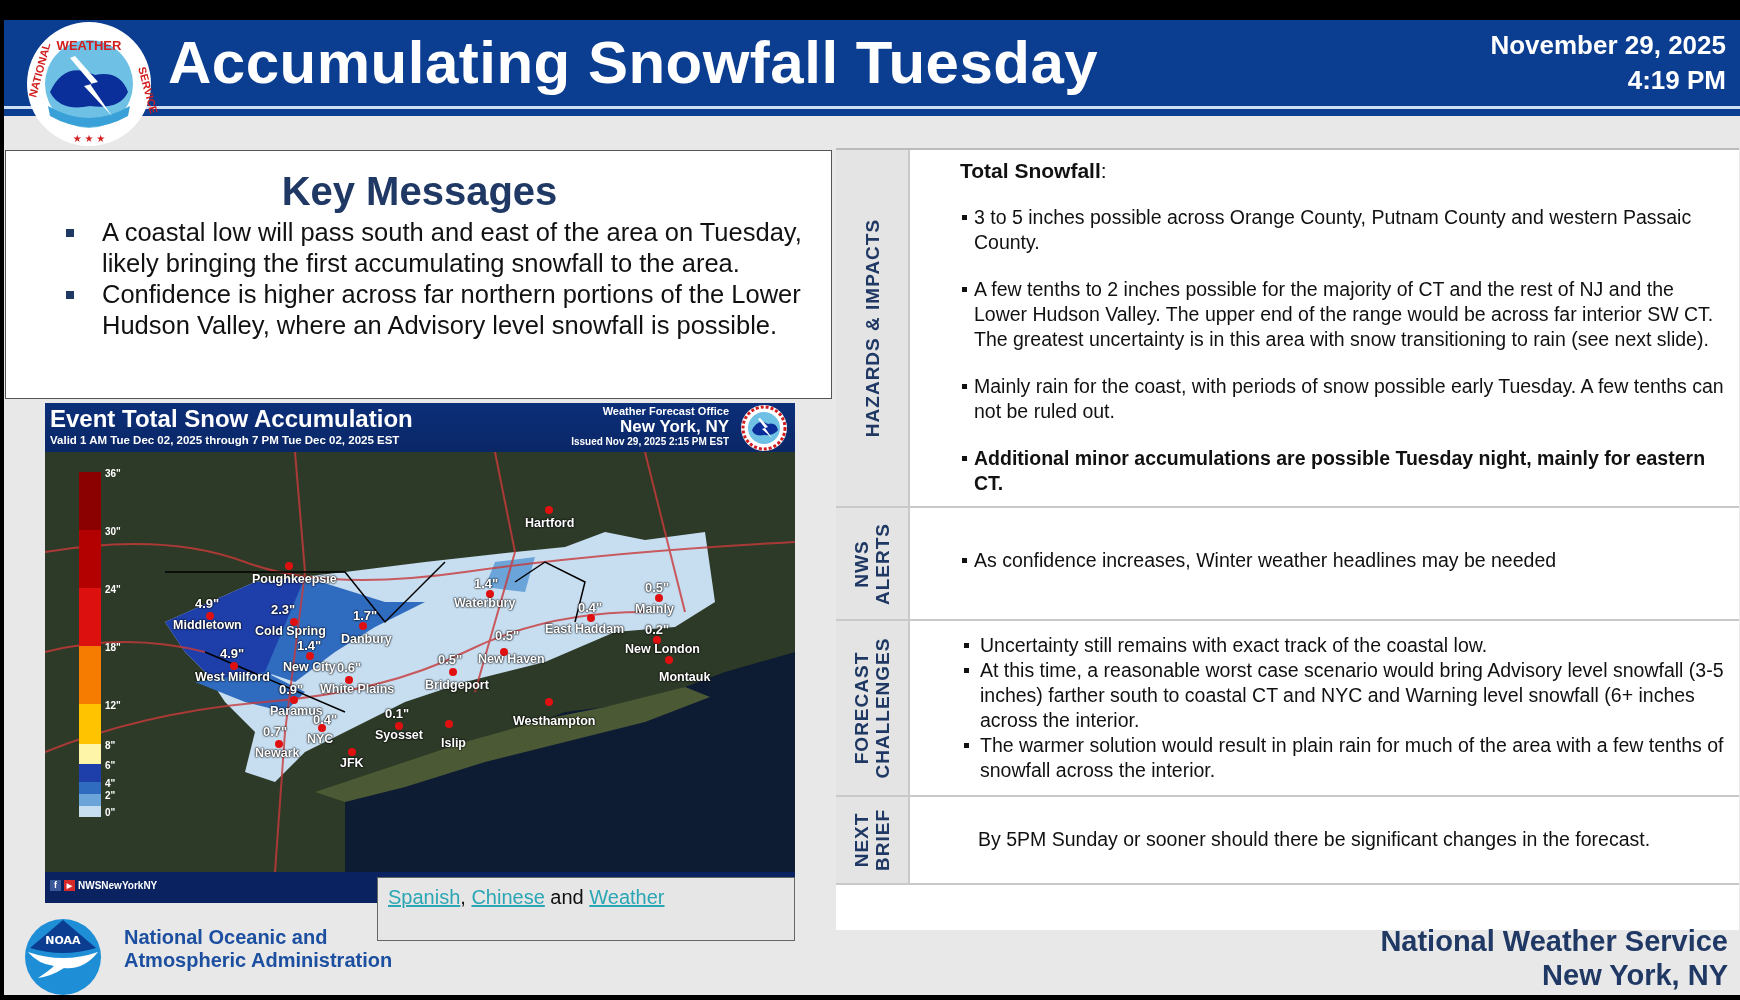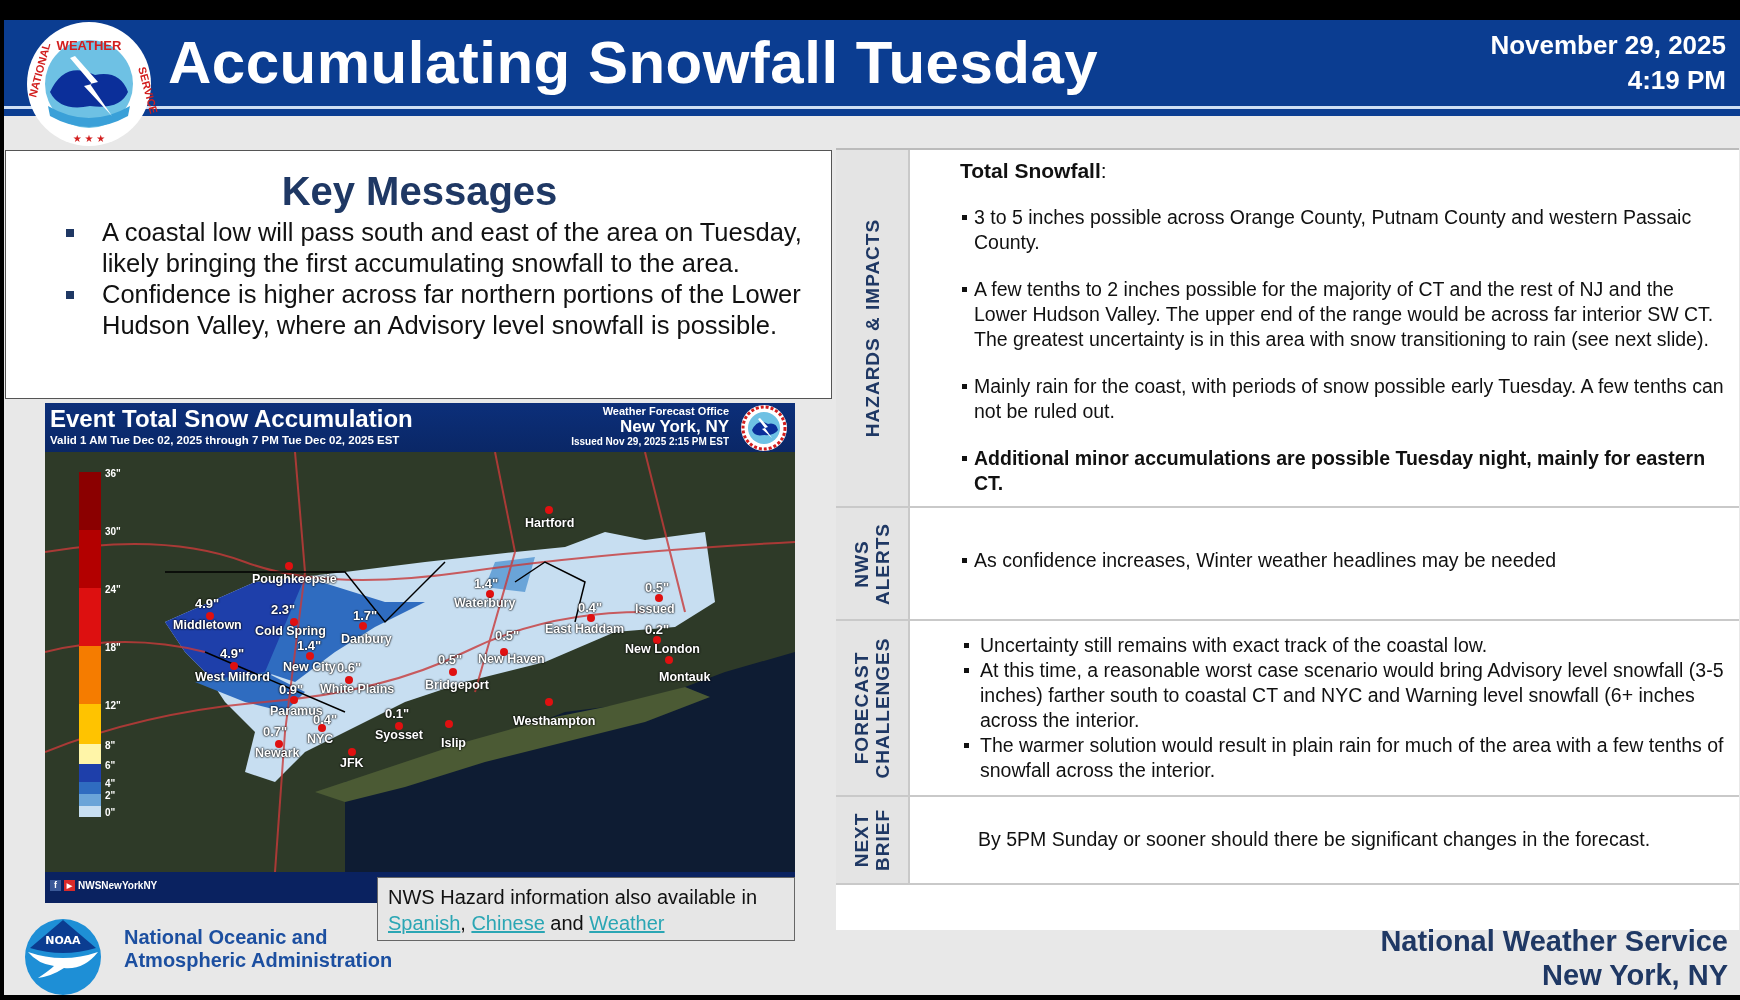--- a/index.html
+++ b/index.html
@@ -191,21 +191,21 @@
       <div class="amt" style="left:429px;top:124px;">1.4"</div>
       <div class="dot" style="left:441px;top:138px;"></div>
       <div class="place" style="left:409px;top:144px;">Waterbury</div>
 
       <div class="amt" style="left:533px;top:148px;">0.4"</div>
       <div class="dot" style="left:542px;top:162px;"></div>
       <div class="place" style="left:500px;top:170px;">East Haddam</div>
 
       <div class="amt" style="left:600px;top:128px;">0.5"</div>
       <div class="dot" style="left:610px;top:142px;"></div>
-      <div class="place" style="left:590px;top:150px;">Issued</div>
+      <div class="place" style="left:590px;top:150px;">Mainly</div>
 
       <div class="amt" style="left:600px;top:170px;">0.2"</div>
       <div class="dot" style="left:608px;top:184px;"></div>
       <div class="place" style="left:580px;top:190px;">New London</div>
 
       <div class="amt" style="left:450px;top:176px;">0.5"</div>
       <div class="dot" style="left:455px;top:196px;"></div>
       <div class="place" style="left:433px;top:200px;">New Haven</div>
 
       <div class="amt" style="left:393px;top:200px;">0.5"</div>
@@ -256,21 +256,20 @@
     <div class="map-footer">
       <div class="social">
         <span class="fb">f</span>
         <span class="yt">▶</span>
         <span>NWSNewYorkNY</span>
       </div>
     </div>
   </div>
 
   <div class="hazard-note">
-    <div>NWS Hazard information also available in</div>
     <div>
       <a>Spanish</a><span>, </span><a>Chinese</a><span> and </span><a>Weather</a>
     </div>
   </div>
 
   <div class="table">
 
     <div class="row" style="top:0;height:358px;">
       <div class="row-label">
           <span>HAZARDS &amp; IMPACTS</span>

